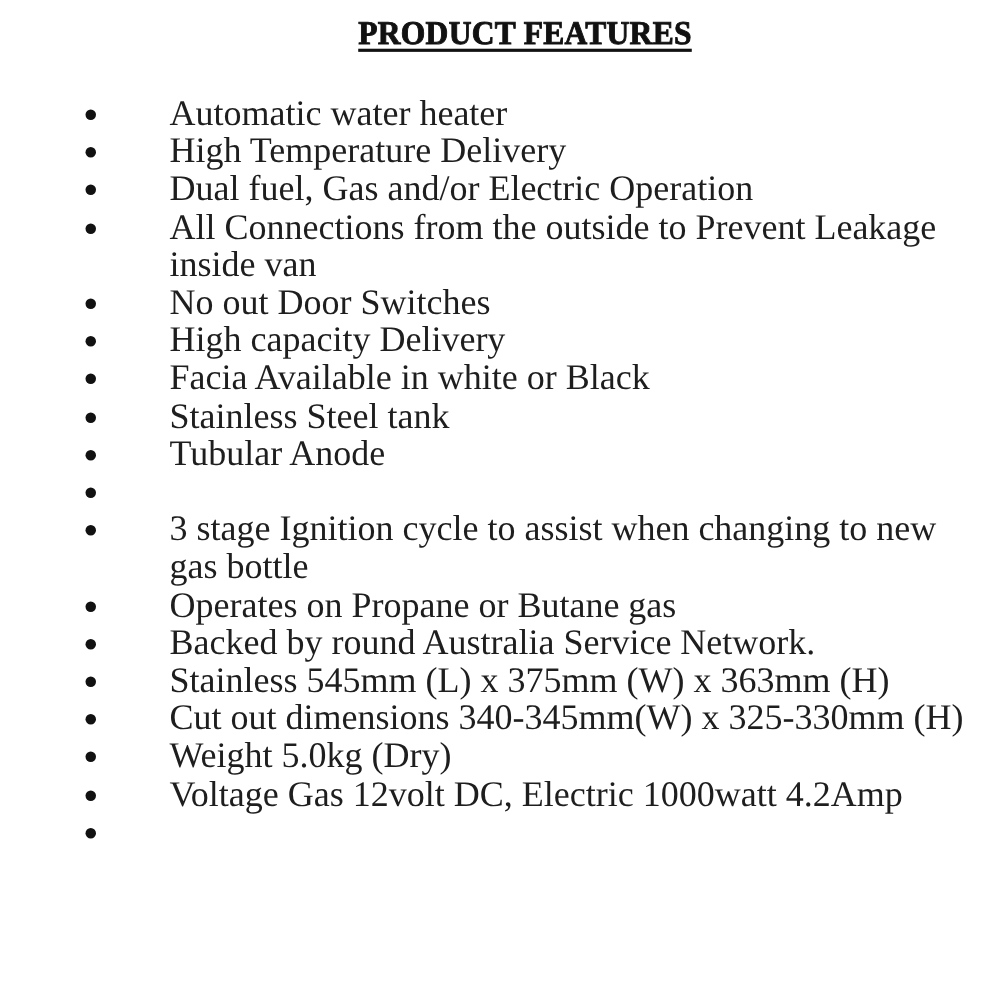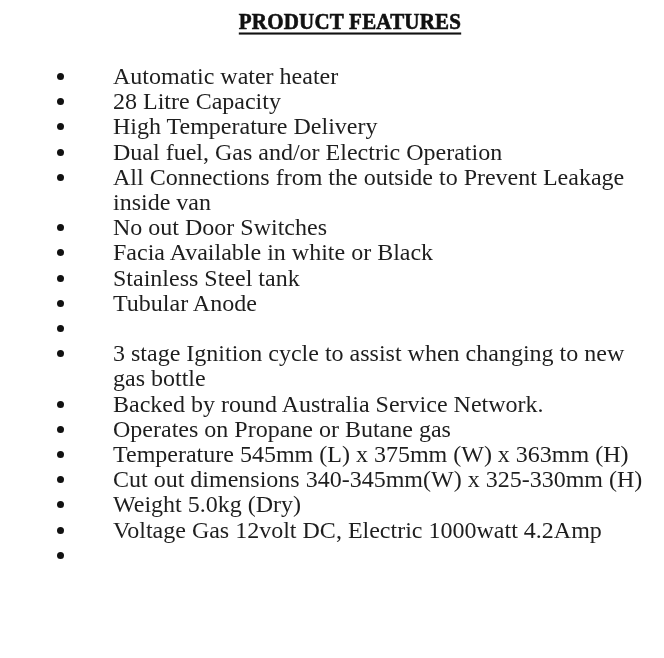--- a/index.html
+++ b/index.html
@@ -69,37 +69,37 @@
 
 <div class="title">PRODUCT FEATURES</div>
 
 <ul class="list">
   <li class="item">
       <span class="bullet"></span>
       <span class="text">Automatic water heater</span>
     </li>
   <li class="item">
       <span class="bullet"></span>
-      <span class="text">28 Litre Capacity</span>
-    </li>
-  <li class="item">
-      <span class="bullet"></span>
       <span class="text">High Temperature Delivery</span>
     </li>
   <li class="item">
       <span class="bullet"></span>
       <span class="text">Dual fuel, Gas and/or Electric Operation</span>
     </li>
   <li class="item">
       <span class="bullet"></span>
       <span class="text">All Connections from the outside to Prevent Leakage inside van</span>
     </li>
   <li class="item">
       <span class="bullet"></span>
       <span class="text">No out Door Switches</span>
+    </li>
+  <li class="item">
+      <span class="bullet"></span>
+      <span class="text">High capacity Delivery</span>
     </li>
   <li class="item">
       <span class="bullet"></span>
       <span class="text">Facia Available in white or Black</span>
     </li>
   <li class="item">
       <span class="bullet"></span>
       <span class="text">Stainless Steel tank</span>
     </li>
   <li class="item">
@@ -108,29 +108,29 @@
     </li>
   <li class="item">
       <span class="bullet"></span>
     </li>
   <li class="item">
       <span class="bullet"></span>
       <span class="text">3 stage Ignition cycle to assist when changing to new gas bottle</span>
     </li>
   <li class="item">
       <span class="bullet"></span>
+      <span class="text">Operates on Propane or Butane gas</span>
+    </li>
+  <li class="item">
+      <span class="bullet"></span>
       <span class="text">Backed by round Australia Service Network.</span>
     </li>
   <li class="item">
       <span class="bullet"></span>
-      <span class="text">Operates on Propane or Butane gas</span>
-    </li>
-  <li class="item">
-      <span class="bullet"></span>
-      <span class="text">Temperature  545mm (L) x 375mm (W) x 363mm (H)</span>
+      <span class="text">Stainless  545mm (L) x 375mm (W) x 363mm (H)</span>
     </li>
   <li class="item">
       <span class="bullet"></span>
       <span class="text">Cut out dimensions 340-345mm(W) x 325-330mm (H)</span>
     </li>
   <li class="item">
       <span class="bullet"></span>
       <span class="text">Weight 5.0kg (Dry)</span>
     </li>
   <li class="item">

